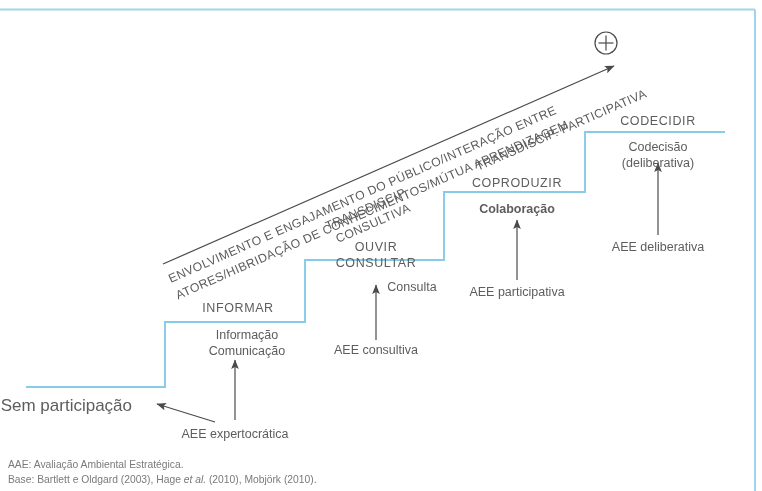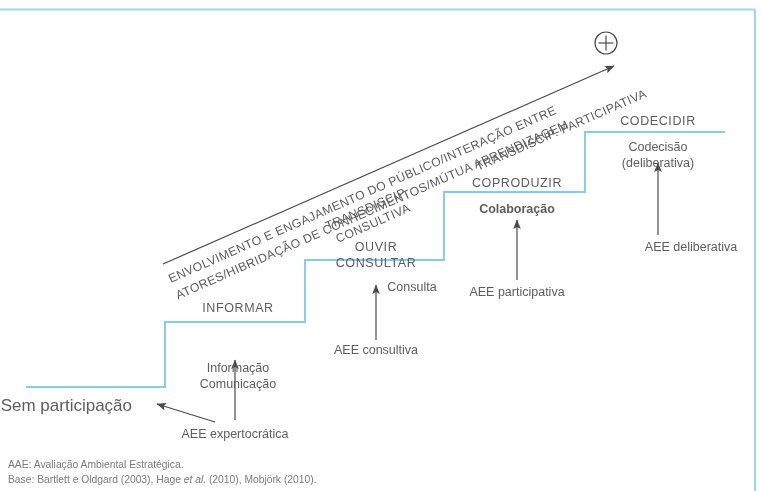--- a/index.html
+++ b/index.html
@@ -138,41 +138,41 @@
     <div>CONSULTIVA</div>
   </div>
 
   <div class="diag-small" style="left:469px; top:123px; width:180px; transform: rotate(-23.7deg);">TRANSDISCIP. PARTICIPATIVA</div>
 
   <div class="lbl no-part" style="left:132px; top:395px;">Sem participação</div>
 
   <div class="lbl aee-lbl" style="left:235px; top:427px;">AEE expertocrática</div>
 
   <div class="lbl step-title" style="left:238px; top:301px;">INFORMAR</div>
-  <div class="lbl step-sub" style="left:238px; top:328px;margin-top:33px;">
+  <div class="lbl step-sub" style="left:247px; top:328px;">
     <div>Informação</div>
     <div>Comunicação</div>
   </div>
 
   <div class="lbl step-title" style="left:376px; top:240px;">
     <div>OUVIR</div>
     <div>CONSULTAR</div>
   </div>
   <div class="lbl step-sub" style="left:376px; top:280px;margin-left:36px;">Consulta</div>
   <div class="lbl aee-lbl" style="left:376px; top:343px;">AEE consultiva</div>
 
   <div class="lbl step-title" style="left:517px; top:176px;">COPRODUZIR</div>
   <div class="lbl step-sub" style="left:517px; top:202px;font-weight:bold;">Colaboração</div>
   <div class="lbl aee-lbl" style="left:517px; top:285px;">AEE participativa</div>
 
   <div class="lbl step-title" style="left:658px; top:114px;">CODECIDIR</div>
   <div class="lbl step-sub" style="left:658px; top:140px;">
     <div>Codecisão</div>
     <div>(deliberativa)</div>
   </div>
-  <div class="lbl aee-lbl" style="left:658px; top:240px;margin-left:33px;">AEE deliberativa</div>
+  <div class="lbl aee-lbl" style="left:658px; top:240px;">AEE deliberativa</div>
 
   <div id="footnote">
     <div>AAE: Avaliação Ambiental Estratégica.</div>
     <div><span>Base: Bartlett e Oldgard (2003), Hage </span><span class="ital">et al.</span><span> (2010), Mobjörk (2010).</span></div>
   </div>
 
 </div>
 
 </body></html>

